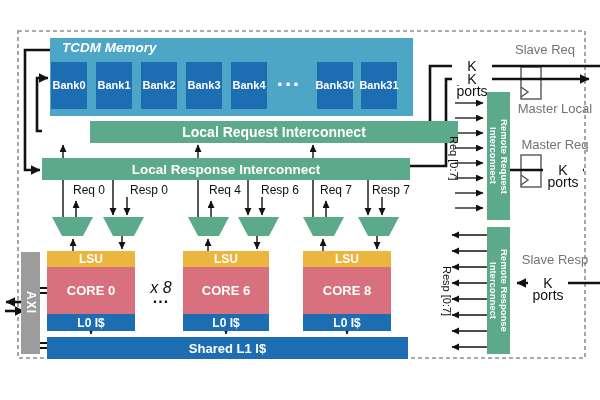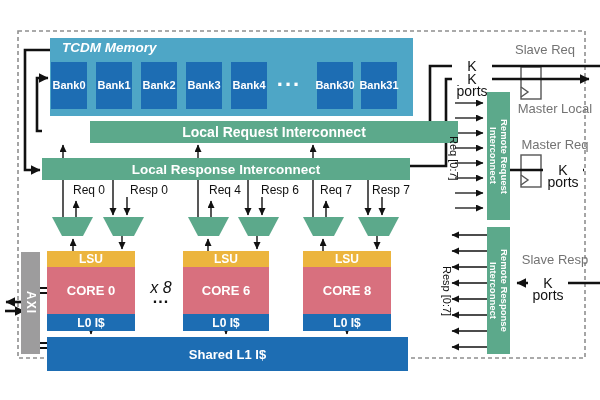--- a/index.html
+++ b/index.html
@@ -194,21 +194,21 @@
   <div class="cbox pink" style="left:183px;top:267px;width:86px;height:47px;font-size:13px;">CORE 6</div>
   <div class="cbox blue" style="left:183px;top:314px;width:86px;height:17px;font-size:12px;">L0 I$</div>
 
   <div class="cbox yellow" style="left:303px;top:251px;width:88px;height:16px;font-size:12px;">LSU</div>
   <div class="cbox pink" style="left:303px;top:267px;width:88px;height:47px;font-size:13px;">CORE 8</div>
   <div class="cbox blue" style="left:303px;top:314px;width:88px;height:17px;font-size:12px;">L0 I$</div>
 
   <div class="x8" style="left:141px;top:279px;width:40px;">x 8</div>
   <div class="cdots" style="left:141px;top:289px;width:40px;">...</div>
 
-  <div class="cbox blue" style="left:47px;top:337px;width:361px;height:34px;font-size:13px;">Shared L1 I$</div>
+  <div class="cbox blue" style="left:47px;top:337px;width:361px;height:22px;font-size:13px;">Shared L1 I$</div>
 
   <div class="cbox gray vtext" style="left:21px;top:252px;width:19px;height:102px;font-size:12px;letter-spacing:1px;">AXI</div>
 
   <div class="remote" style="left:487px;top:92px;width:23px;height:128px;">
     <span>Remote Request</span>
     <span>Interconnect</span>
   </div>
   <div class="remote" style="left:487px;top:227px;width:23px;height:127px;">
     <span>Remote Response</span>
     <span>Interconnect</span>

